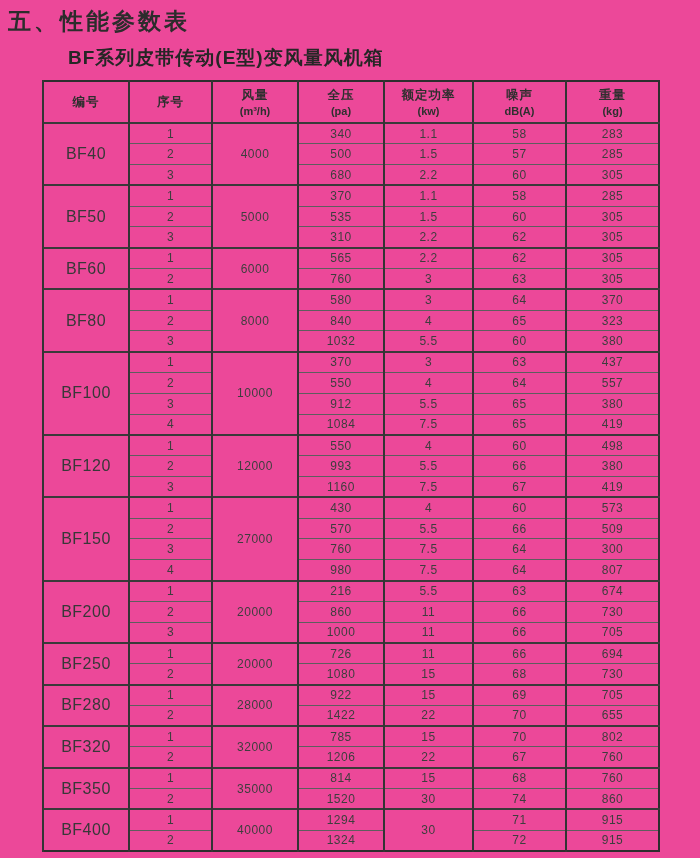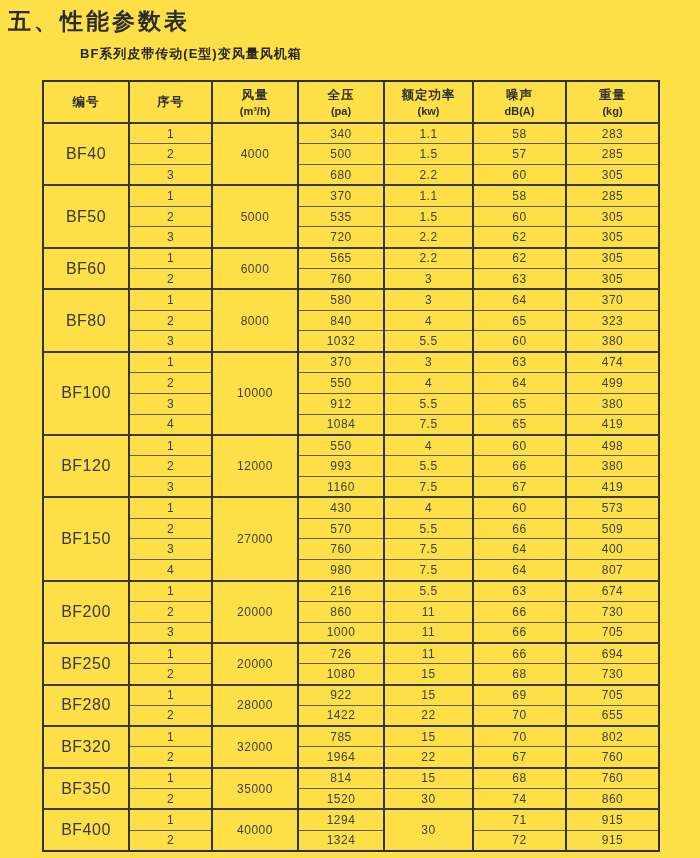--- a/index.html
+++ b/index.html
@@ -4,39 +4,39 @@
 <style>
   html, body {
     margin: 0;
     padding: 0;
     background: #f5f4f1;
   }
   .page {
     position: relative;
     width: 700px;
     height: 858px;
-    background: #fde047;
+    background: #ec4899;
     font-family: "Liberation Sans", "DejaVu Sans", sans-serif;
     overflow: hidden;
   }
   .doc-title {
     position: absolute;
     left: 8px;
     top: 6px;
     font-size: 23px;
     font-weight: bold;
     color: #2c2c2c;
     letter-spacing: 3px;
     white-space: nowrap;
   }
   .doc-subtitle {
     position: absolute;
-    left: 80px;
+    left: 68px;
     top: 45px;
-    font-size: 13px;
+    font-size: 19px;
     font-weight: bold;
     color: #262626;
     letter-spacing: 1px;
     white-space: nowrap;
   }
   table.perf {
     position: absolute;
     left: 42px;
     top: 80px;
     width: 616px;
@@ -170,21 +170,21 @@
         </tr>
         <tr data-name="table-row">
           <td data-name="seq-cell">2</td>
           <td data-name="pressure-cell">535</td>
           <td data-name="power-cell">1.5</td>
           <td data-name="noise-cell">60</td>
           <td data-name="weight-cell">305</td>
         </tr>
         <tr data-name="table-row">
           <td data-name="seq-cell">3</td>
-          <td data-name="pressure-cell">720</td>
+          <td data-name="pressure-cell">310</td>
           <td data-name="power-cell">2.2</td>
           <td data-name="noise-cell">62</td>
           <td data-name="weight-cell">305</td>
         </tr>
       </tbody>
       <tbody data-name="model-group-BF60">
         <tr data-name="table-row">
           <td data-name="model-cell" rowspan="2">BF60</td>
           <td data-name="seq-cell">1</td>
           <td data-name="airflow-cell" rowspan="2">6000</td>
@@ -227,28 +227,28 @@
         </tr>
       </tbody>
       <tbody data-name="model-group-BF100">
         <tr data-name="table-row">
           <td data-name="model-cell" rowspan="4">BF100</td>
           <td data-name="seq-cell">1</td>
           <td data-name="airflow-cell" rowspan="4">10000</td>
           <td data-name="pressure-cell">370</td>
           <td data-name="power-cell">3</td>
           <td data-name="noise-cell">63</td>
-          <td data-name="weight-cell">474</td>
+          <td data-name="weight-cell">437</td>
         </tr>
         <tr data-name="table-row">
           <td data-name="seq-cell">2</td>
           <td data-name="pressure-cell">550</td>
           <td data-name="power-cell">4</td>
           <td data-name="noise-cell">64</td>
-          <td data-name="weight-cell">499</td>
+          <td data-name="weight-cell">557</td>
         </tr>
         <tr data-name="table-row">
           <td data-name="seq-cell">3</td>
           <td data-name="pressure-cell">912</td>
           <td data-name="power-cell">5.5</td>
           <td data-name="noise-cell">65</td>
           <td data-name="weight-cell">380</td>
         </tr>
         <tr data-name="table-row">
           <td data-name="seq-cell">4</td>
@@ -298,21 +298,21 @@
           <td data-name="pressure-cell">570</td>
           <td data-name="power-cell">5.5</td>
           <td data-name="noise-cell">66</td>
           <td data-name="weight-cell">509</td>
         </tr>
         <tr data-name="table-row">
           <td data-name="seq-cell">3</td>
           <td data-name="pressure-cell">760</td>
           <td data-name="power-cell">7.5</td>
           <td data-name="noise-cell">64</td>
-          <td data-name="weight-cell">400</td>
+          <td data-name="weight-cell">300</td>
         </tr>
         <tr data-name="table-row">
           <td data-name="seq-cell">4</td>
           <td data-name="pressure-cell">980</td>
           <td data-name="power-cell">7.5</td>
           <td data-name="noise-cell">64</td>
           <td data-name="weight-cell">807</td>
         </tr>
       </tbody>
       <tbody data-name="model-group-BF200">
@@ -381,21 +381,21 @@
           <td data-name="model-cell" rowspan="2">BF320</td>
           <td data-name="seq-cell">1</td>
           <td data-name="airflow-cell" rowspan="2">32000</td>
           <td data-name="pressure-cell">785</td>
           <td data-name="power-cell">15</td>
           <td data-name="noise-cell">70</td>
           <td data-name="weight-cell">802</td>
         </tr>
         <tr data-name="table-row">
           <td data-name="seq-cell">2</td>
-          <td data-name="pressure-cell">1964</td>
+          <td data-name="pressure-cell">1206</td>
           <td data-name="power-cell">22</td>
           <td data-name="noise-cell">67</td>
           <td data-name="weight-cell">760</td>
         </tr>
       </tbody>
       <tbody data-name="model-group-BF350">
         <tr data-name="table-row">
           <td data-name="model-cell" rowspan="2">BF350</td>
           <td data-name="seq-cell">1</td>
           <td data-name="airflow-cell" rowspan="2">35000</td>

